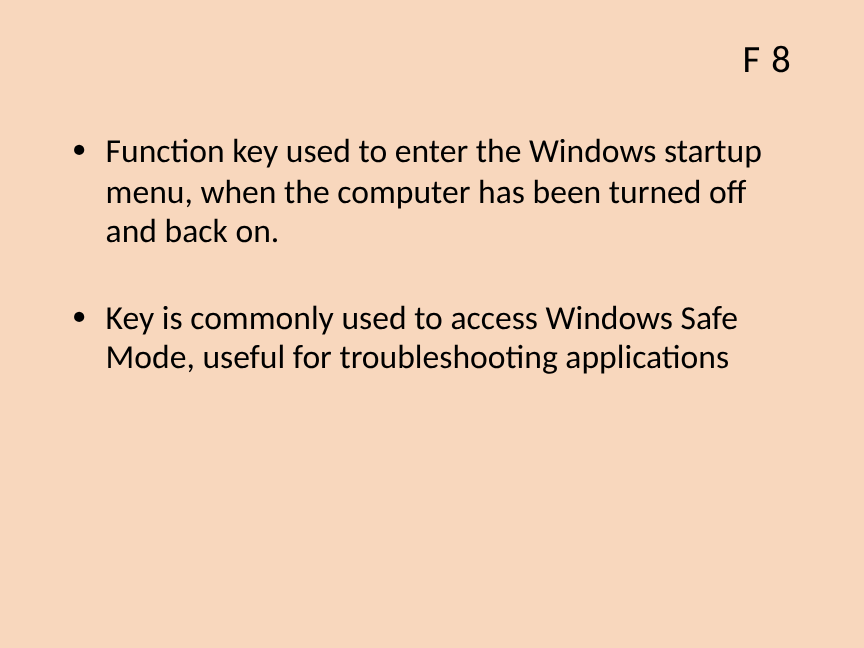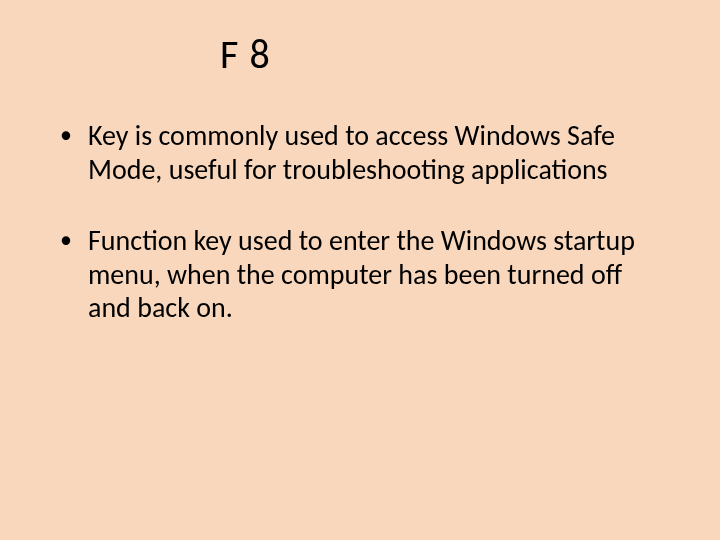--- a/index.html
+++ b/index.html
@@ -12,22 +12,22 @@
     color: #000;
     overflow: hidden;
   }
   .slide {
     box-sizing: border-box;
     width: 720px;
     height: 540px;
     padding: 22px 60px 40px 60px;
   }
   .title {
-    text-align: left;
-    font-size: 40px;
+    text-align: right;
+    font-size: 32px;
     font-weight: 400;
     margin: 8px 0 40px 160px;
     letter-spacing: 1px;
   }
   ul.bullets {
     list-style: none;
     padding: 0;
     margin: 0;
   }
   ul.bullets li {
@@ -45,16 +45,16 @@
     font-size: 24px;
     line-height: 1.3;
   }
 </style>
 </head>
 <body>
 
 <div class="slide">
   <div class="title">F 8</div>
   <ul class="bullets">
+    <li>Function key used to enter the Windows startup menu, when the computer has been turned off and back on.</li>
     <li>Key is commonly used to access Windows Safe Mode, useful for troubleshooting applications</li>
-    <li>Function key used to enter the Windows startup menu, when the computer has been turned off and back on.</li>
   </ul>
 </div>
 
 </body></html>

